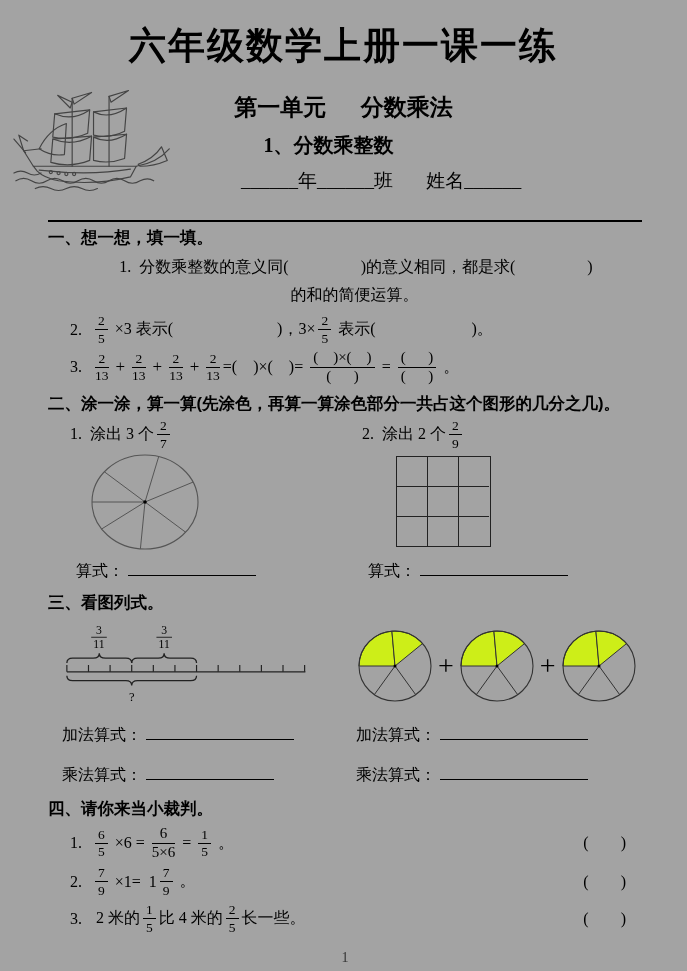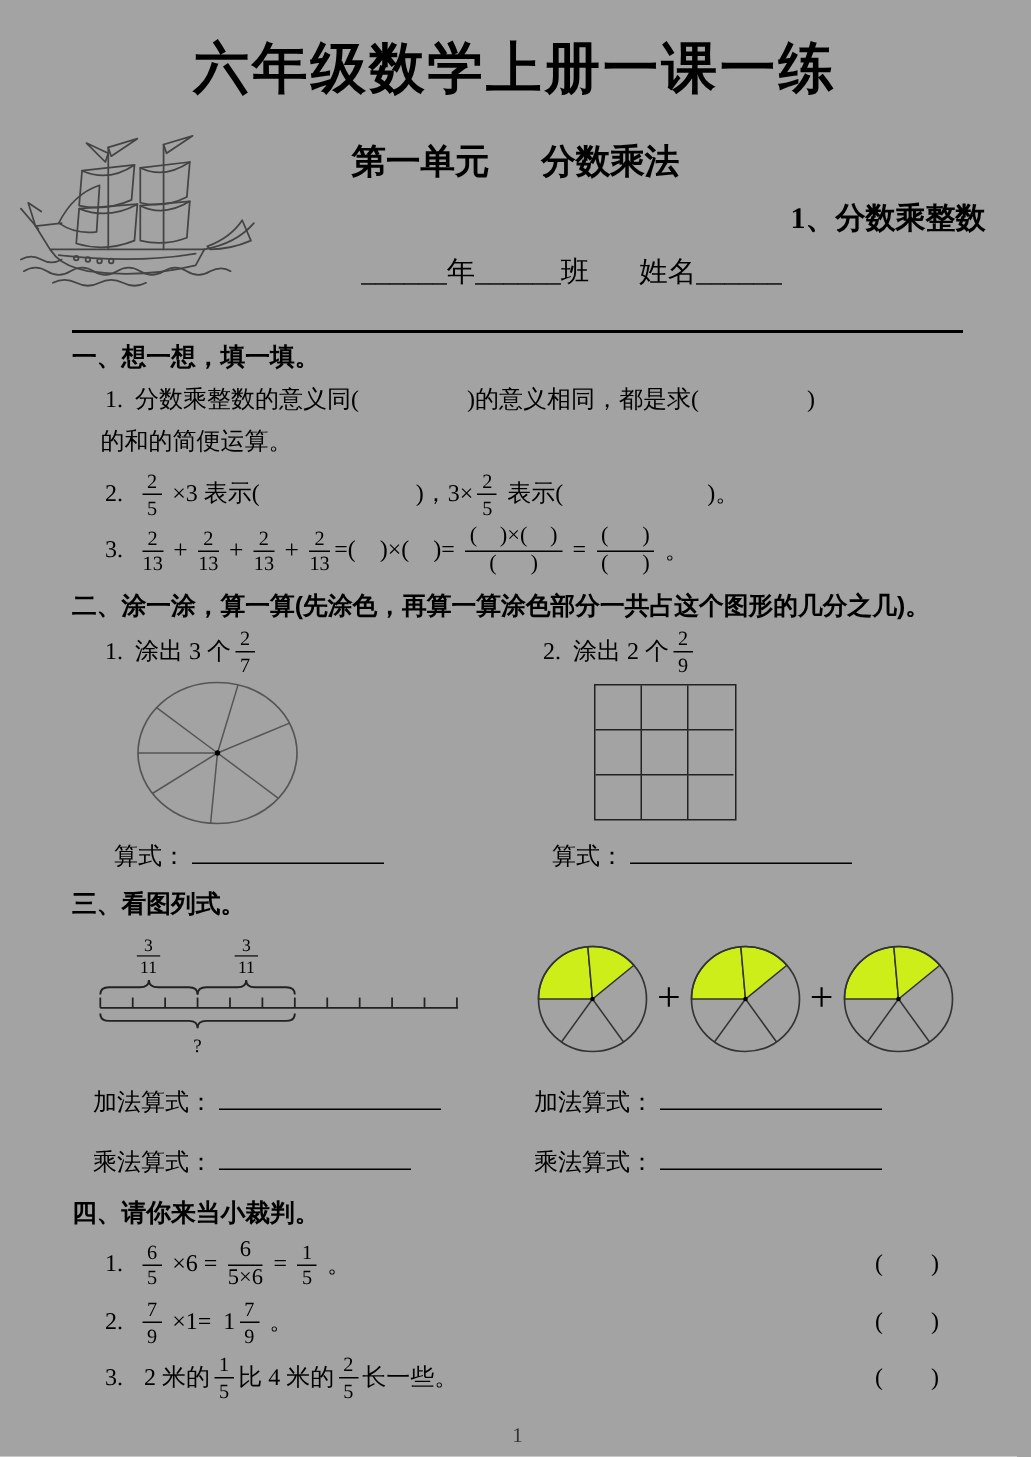--- a/index.html
+++ b/index.html
@@ -14,28 +14,28 @@
   .bold-sans { font-family:"Liberation Sans", sans-serif; font-weight:bold; }
 
   .main-title {
     text-align:center; padding-top:24px;
     font-family:"Liberation Sans", sans-serif; font-weight:bold;
     font-size:37px; letter-spacing:2px; line-height:1.2;
   }
   .header-mid { position:relative; height:130px; margin-top:16px; }
   .ship-wrap { position:absolute; left:12px; top:-2px; width:165px; height:118px; }
   .unit-title { text-align:center; font-size:23px; font-weight:bold; padding-top:8px; }
-  .lesson-title { text-align:right; font-size:20px; font-weight:bold; margin-top:9px; padding-right:30px; }
+  .lesson-title { text-align:center; font-size:20px; font-weight:bold; margin-top:9px; padding-right:30px; }
   .name-line { text-align:center; font-size:19px; margin-top:9px; padding-left:75px; }
 
   .divider { border:none; border-top:2px solid #000; margin:6px 0 4px 0; }
 
   .sec-heading { font-size:16.5px; margin:5px 0 4px 0; }
   .row { display:flex; align-items:center; }
-  .qline { margin-left:22px; line-height:1.75; }
+  .qline { margin-left:22px; line-height:1.75;text-align:center; }
   .qno { margin-right:10px; }
 
   .frac { display:inline-block; text-align:center; vertical-align:-0.55em; line-height:1; font-size:13.5px; margin:0 3px; }
   .frac .fn { display:block; border-bottom:1px solid #000; padding:0 3px 1.5px 3px; }
   .frac .fd { display:block; padding-top:1.5px; }
   .bigfrac { font-size:15px; vertical-align:-0.75em; }
 
   .mrow { display:flex; align-items:center; margin-left:22px; margin-top:5px; }
   .plus-op { font-size:17px; margin:0 4px; }
 

